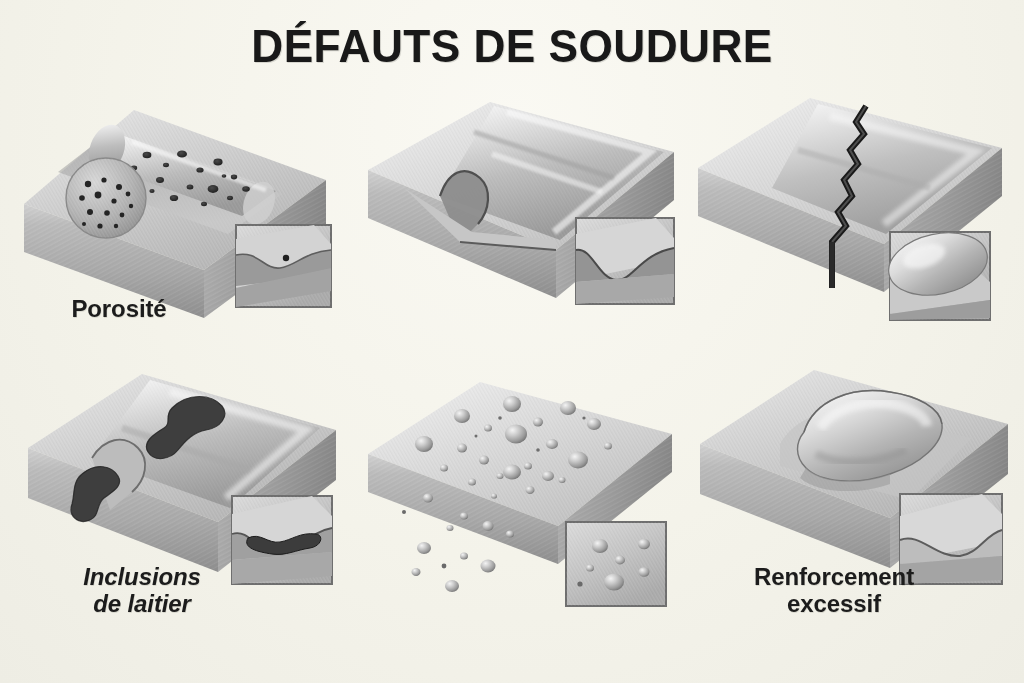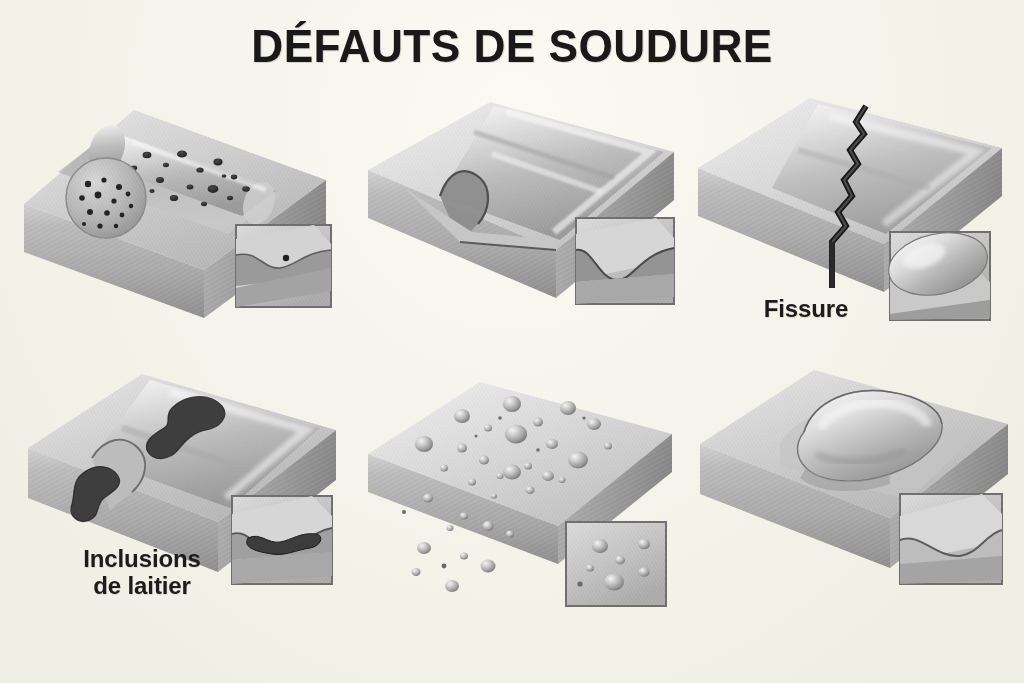--- a/index.html
+++ b/index.html
@@ -206,20 +206,21 @@
       <g>
         <rect x="222" y="133" width="95" height="82" fill="url(#insetBg)" stroke="#6f6f6f" stroke-width="2"></rect>
         <path d="M222,133 L317,133 L317,215 L222,215 Z" fill="url(#brush)"></path>
         <path d="M222,147 L300,133 L317,152 L317,176 L222,196 Z" fill="#d3d3d3"></path>
         <path d="M222,163 C244,158 250,178 266,176 C282,174 290,160 317,158 L317,183 L222,194 Z" fill="#8f8f8f" opacity="0.85"></path>
         <path d="M222,163 C244,158 250,178 266,176 C282,174 290,160 317,158" stroke="#5e5e5e" stroke-width="1.6" fill="none"></path>
         <path d="M222,196 L317,176 L317,199 L222,215 Z" fill="#a3a3a3"></path>
         <circle cx="272" cy="166" r="3.2" fill="#1f1f1f"></circle>
       </g>
     </svg>
+    <div class="caption" style="left: 0px; top: 204px; width: 210px; color: rgb(28, 28, 28);">Porosité</div>
   </div>
 
   <div class="panel" style="left:344px;top:92px;width:340px;height:280px;">
     <svg class="figure" width="340" height="260" viewBox="0 0 340 260">
       <path d="M146,10 L330,60 L212,158 L24,78 Z" fill="url(#topFace2)"></path>
       <path d="M146,10 L330,60 L212,158 L24,78 Z" fill="url(#brush)"></path>
       <path d="M24,78 L212,158 L212,206 L24,126 Z" fill="url(#frontFace)"></path>
       <path d="M24,78 L212,158 L212,206 L24,126 Z" fill="url(#brushV)"></path>
       <path d="M212,158 L330,60 L330,108 L212,206 Z" fill="url(#sideFace)"></path>
       <path d="M212,158 L330,60 L330,108 L212,206 Z" fill="url(#brushV)"></path>
@@ -273,21 +274,20 @@
 
       <g>
         <rect x="210" y="140" width="100" height="88" fill="url(#insetBg)" stroke="#6f6f6f" stroke-width="2"></rect>
         <path d="M210,140 L310,140 L310,228 L210,228 Z" fill="url(#brush)"></path>
         <path d="M210,186 L286,168 L310,190 L310,208 L210,222 Z" fill="#c9c9c9"></path>
         <ellipse cx="258" cy="172" rx="50" ry="30" transform="rotate(-12 258 172)" fill="url(#beadBig)" stroke="#7a7a7a" stroke-width="1.2"></ellipse>
         <ellipse cx="244" cy="164" rx="22" ry="11" transform="rotate(-18 244 164)" fill="#f7f7f7" opacity="0.7" filter="url(#soft2)"></ellipse>
         <path d="M210,222 L310,208 L310,226 L210,228 Z" fill="#9d9d9d"></path>
       </g>
     </svg>
-    <div class="caption" style="left: 36px; top: 204px; width: 180px; color: rgb(28, 28, 28);">Fissure</div>
   </div>
 
   <div class="panel" style="left:14px;top:366px;width:340px;height:290px;">
     <svg class="figure" width="340" height="260" viewBox="0 0 340 260">
       <path d="M128,8 L322,64 L204,156 L14,82 Z" fill="url(#topFace)"></path>
       <path d="M128,8 L322,64 L204,156 L14,82 Z" fill="url(#brush)"></path>
       <path d="M14,82 L204,156 L204,206 L14,132 Z" fill="url(#frontFace)"></path>
       <path d="M14,82 L204,156 L204,206 L14,132 Z" fill="url(#brushV)"></path>
       <path d="M204,156 L322,64 L322,114 L204,206 Z" fill="url(#sideFace)"></path>
       <path d="M204,156 L322,64 L322,114 L204,206 Z" fill="url(#brushV)"></path>
@@ -318,21 +318,21 @@
         <rect x="218" y="130" width="100" height="88" fill="url(#insetBg)" stroke="#6f6f6f" stroke-width="2"></rect>
         <path d="M218,130 L318,130 L318,218 L218,218 Z" fill="url(#brush)"></path>
         <path d="M218,148 L298,130 L318,150 L318,172 L218,192 Z" fill="#d6d6d6"></path>
         <path d="M218,168 C236,162 244,188 264,188 C284,188 294,166 318,162 L318,186 L218,194 Z" fill="#a0a0a0"></path>
         <path d="M218,168 C236,162 244,188 264,188 C284,188 294,166 318,162" stroke="#555" stroke-width="1.8" fill="none"></path>
         <path d="M234,172 C246,166 254,178 266,176 C278,174 286,166 302,168 C310,169 308,180 296,182
                  C282,184 272,190 258,188 C244,186 228,182 234,172 Z" fill="#3c3c3c" stroke="#1d1d1d" stroke-width="1"></path>
         <path d="M218,194 L318,186 L318,210 L218,218 Z" fill="#a8a8a8"></path>
       </g>
     </svg>
-    <div class="caption" style="left: 0px; top: 180px; width: 256px; color: rgb(28, 28, 28);">Inclusions
+    <div class="caption" style="left: 0px; top: 198px; width: 256px; color: rgb(28, 28, 28); font-style: italic;">Inclusions
 de laitier</div>
   </div>
 
   <div class="panel" style="left:352px;top:376px;width:340px;height:280px;">
     <svg class="figure" width="340" height="260" viewBox="0 0 340 260">
       <path d="M128,6 L320,58 L206,150 L16,78 Z" fill="url(#topFace2)"></path>
       <path d="M128,6 L320,58 L206,150 L16,78 Z" fill="url(#brush)"></path>
       <path d="M16,78 L206,150 L206,188 L16,116 Z" fill="url(#frontFace)"></path>
       <path d="M16,78 L206,150 L206,188 L16,116 Z" fill="url(#brushV)"></path>
       <path d="M206,150 L320,58 L320,96 L206,188 Z" fill="url(#sideFace)"></path>
@@ -423,15 +423,17 @@
 
       <g>
         <rect x="216" y="128" width="102" height="90" fill="url(#insetBg)" stroke="#6f6f6f" stroke-width="2"></rect>
         <path d="M216,128 L318,128 L318,218 L216,218 Z" fill="url(#brush)"></path>
         <path d="M216,150 L298,128 L318,148 L318,176 L216,196 Z" fill="#d8d8d8"></path>
         <path d="M216,174 C236,166 252,192 276,190 C294,188 302,168 318,164 L318,190 L216,198 Z" fill="#bdbdbd"></path>
         <path d="M216,174 C236,166 252,192 276,190 C294,188 302,168 318,164" stroke="#5c5c5c" stroke-width="2" fill="none"></path>
         <path d="M216,198 L318,190 L318,214 L216,218 Z" fill="#a4a4a4"></path>
       </g>
     </svg>
+    <div class="caption" style="left: 12px; top: 198px; width: 276px; color: rgb(28, 28, 28);">Renforcement
+excessif</div>
   </div>
 
 </div>
 
 </body></html>

